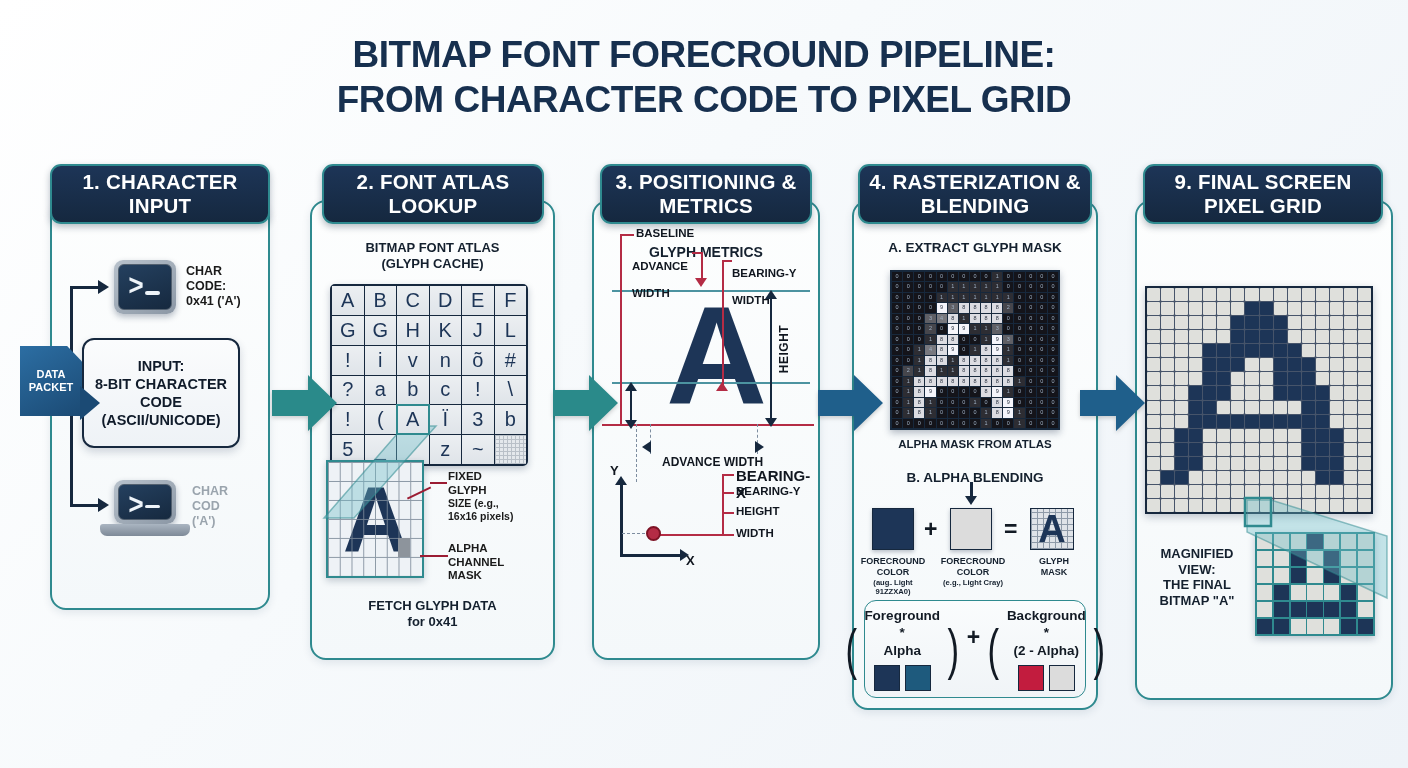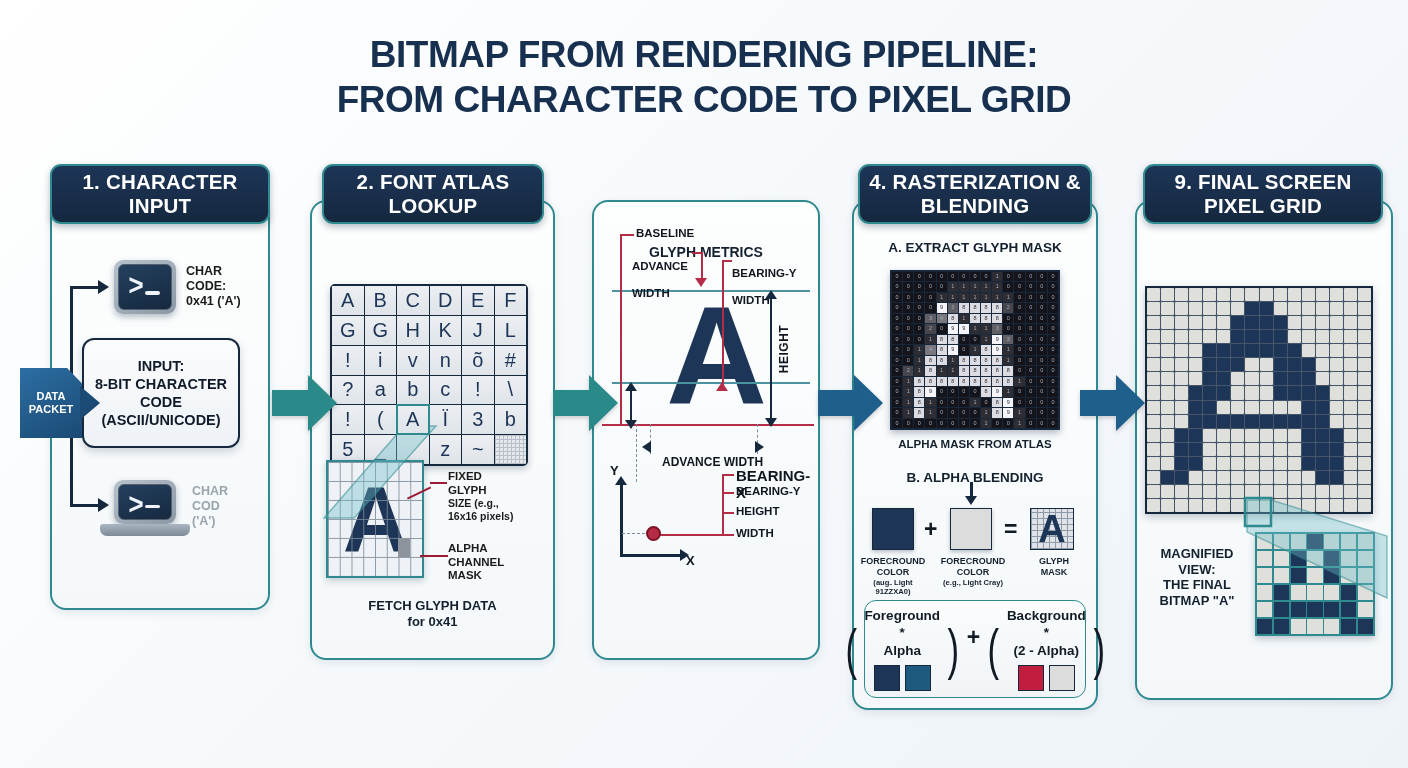--- a/index.html
+++ b/index.html
@@ -367,26 +367,27 @@
     gap: 1.5px;
     box-shadow: 0 3px 7px rgba(20,40,70,.25);
   }
 </style>
 </head>
 <body>
 
 <div id="root">
 
   <div class="title">
-    <div>BITMAP FROM RENDERING PIPELINE:</div>
+    <div>BITMAP FONT FORECROUND PIPELINE:</div>
     <div>FROM CHARACTER CODE TO PIXEL GRID</div>
   </div>
 
   <div class="phead" id="h1">1. CHARACTER INPUT</div>
   <div class="phead" id="h2">2. FONT ATLAS LOOKUP</div>
+  <div class="phead" id="h3">3. POSITIONING &amp; METRICS</div>
   <div class="phead" id="h4">4. RASTERIZATION &amp; BLENDING</div>
   <div class="phead" id="h5">9. FINAL SCREEN PIXEL GRID</div>
 
   <div class="panel" id="p1">
 
     <div class="term" style="left:62px; top:58px; width:62px; height:54px;">
       <div class="term-screen"></div>
     </div>
     <div class="ann" style="left:134px; top:62px; font-size:12.5px;">
       <div>CHAR</div>
@@ -413,33 +414,37 @@
       <div>('A')</div>
     </div>
 
     <div class="wire" style="left:18px; top:84px; width:2.5px; height:220px;"></div>
     <div class="wire" style="left:18px; top:84px; width:30px; height:2.5px;"></div>
     <div class="wire" style="left:18px; top:302px; width:30px; height:2.5px;"></div>
     <div class="wire-head" style="left:46px; top:78px;"></div>
     <div class="wire-head" style="left:46px; top:296px;"></div>
   </div>
 
-  <div class="packet" style="left:20px; top:368px;">
+  <div class="packet" style="left:20px; top:346px;">
     <span>DATA</span>
     <span>PACKET</span>
   </div>
   <div class="packet-arrow" style="left:80px; top:386px;"></div>
 
   <div class="flow" style="left:272px; top:372px;">
     <svg width="66" height="62" viewBox="0 0 66 62">
       <path d="M0 18 L36 18 L36 3 L65 31 L36 59 L36 44 L0 44 Z" fill="#2a8a8a"></path>
     </svg>
   </div>
 
   <div class="panel" id="p2">
+    <div class="cap" style="left:0; top:38px; width:100%; font-size:13px;">
+      <div>BITMAP FONT ATLAS</div>
+      <div>(GLYPH CACHE)</div>
+    </div>
 
     <div class="atlas" id="atlas-grid" style="left:18px; top:82px; width:198px; height:182px;">
         <div class="cell">A</div>
         <div class="cell">B</div>
         <div class="cell">C</div>
         <div class="cell">D</div>
         <div class="cell">E</div>
         <div class="cell">F</div>
         <div class="cell">G</div>
         <div class="cell">G</div>

